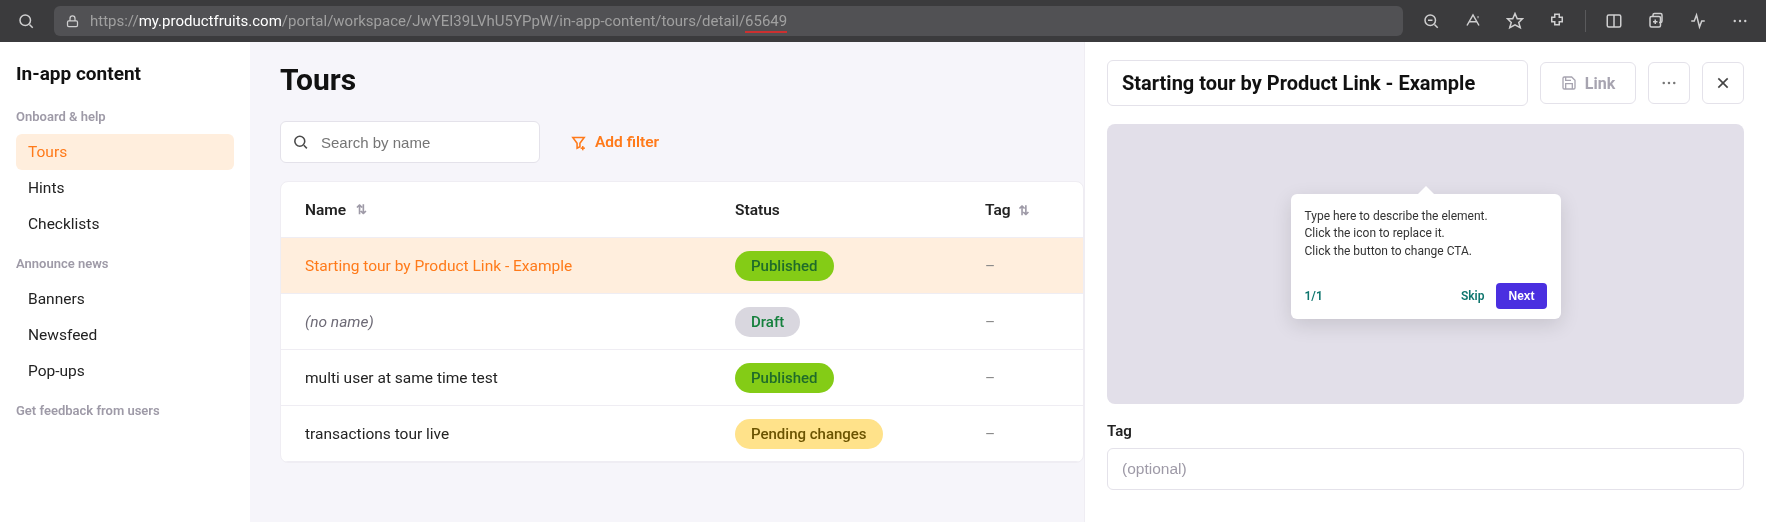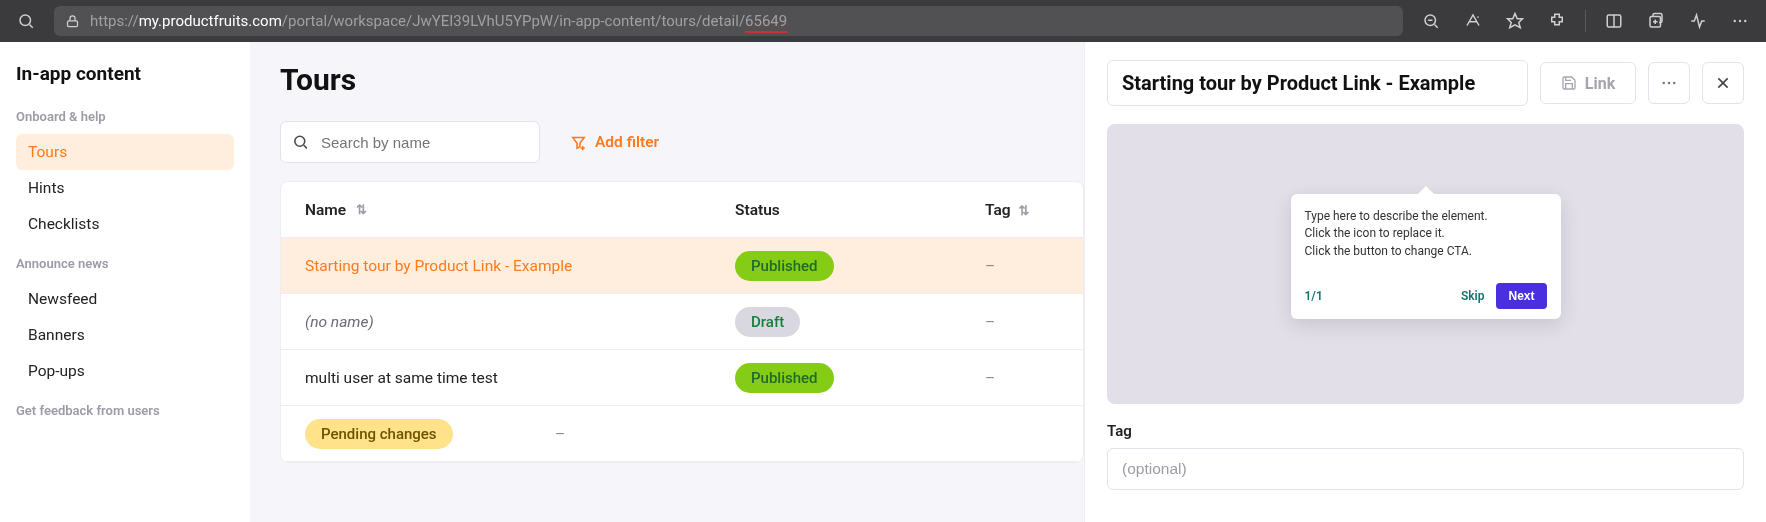--- a/index.html
+++ b/index.html
@@ -152,22 +152,22 @@
 <div class="app">
 
   <div class="sidebar">
     <h1>In-app content</h1>
     <div id="sidebar-sections">
         <div class="section-label">Onboard &amp; help</div>
         <div class="item active">Tours</div>
         <div class="item">Hints</div>
         <div class="item">Checklists</div>
         <div class="section-label">Announce news</div>
+        <div class="item">Banners</div>
         <div class="item">Newsfeed</div>
-        <div class="item">Banners</div>
         <div class="item">Pop-ups</div>
         <div class="section-label">Get feedback from users</div>
       </div>
   </div>
 
   <div class="main">
     <div class="page-title">Tours</div>
     <div class="toolbar">
       <div class="search-wrap">
         <span class="sicon">
@@ -220,20 +220,23 @@
             <div class="col-tag"><span class="dash">–</span></div>
           </div>
           <div class="trow">
             <div class="col-name">
               <span>multi user at same time test</span>
             </div>
             <div class="col-status"><span class="badge published">Published</span></div>
             <div class="col-tag"><span class="dash">–</span></div>
           </div>
           <div class="trow">
+            <div class="col-name">
+              <span>transactions tour live</span>
+            </div>
             <div class="col-status"><span class="badge pending">Pending changes</span></div>
             <div class="col-tag"><span class="dash">–</span></div>
           </div>
         </div>
     </div>
   </div>
 
   <div class="right-panel">
     <div class="rp-header">
       <div class="rp-title-box">Starting tour by Product Link - Example</div>

